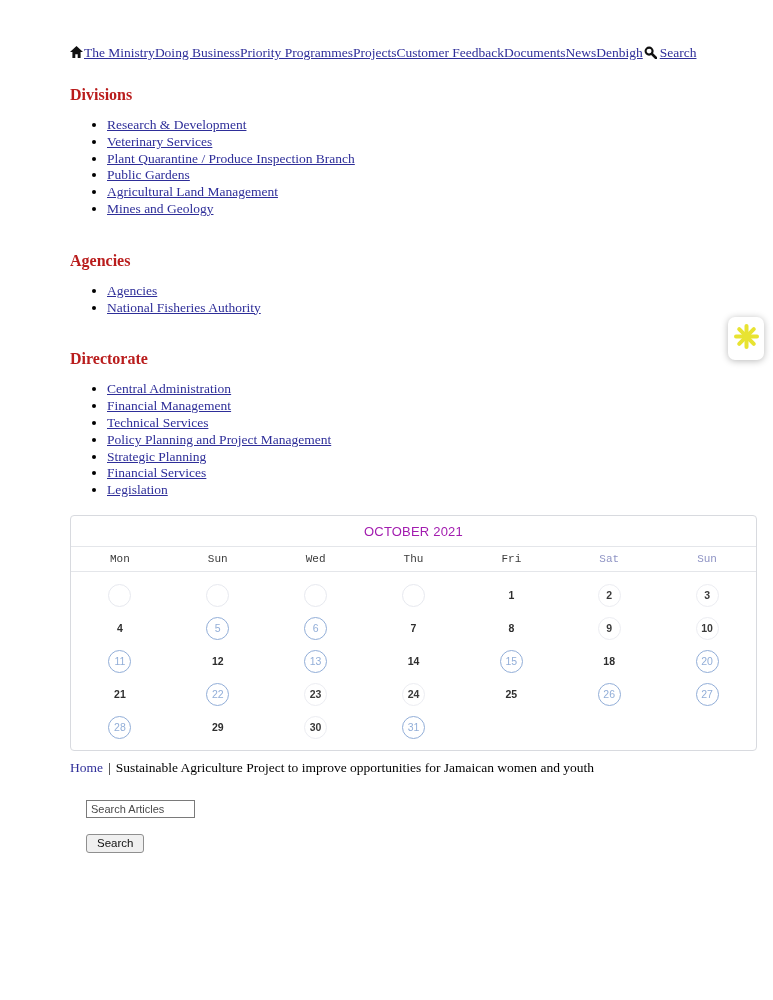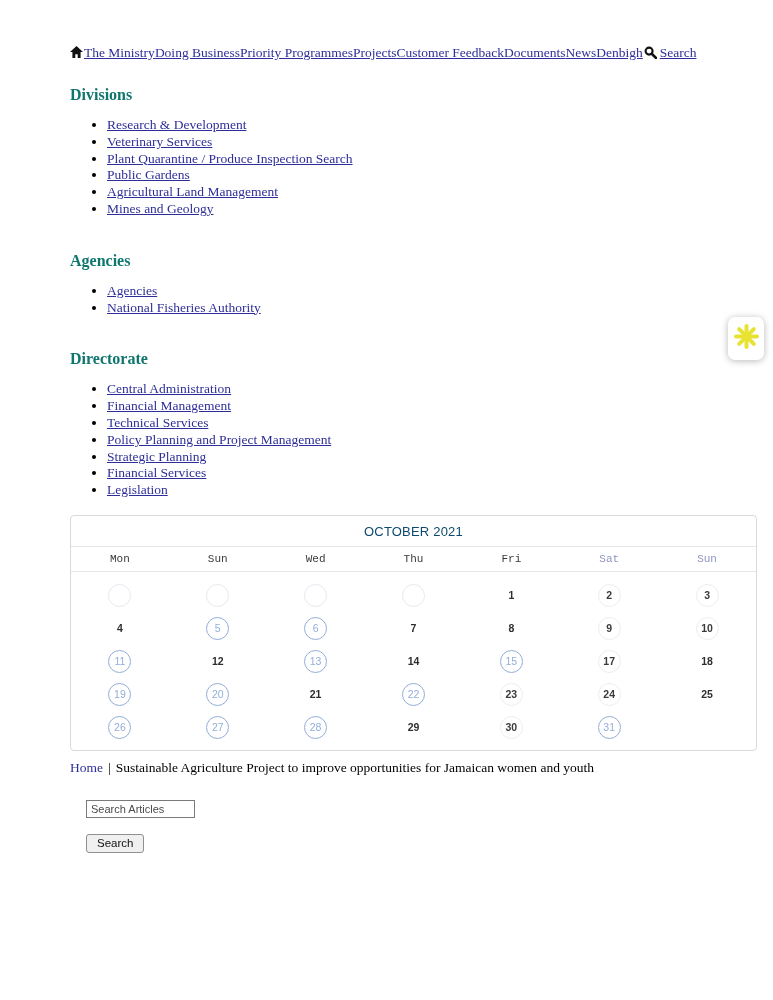--- a/index.html
+++ b/index.html
@@ -16,30 +16,30 @@
 
   
   nav{font-size:13.5px;line-height:17px;white-space:nowrap;}
   nav a{color:var(--link);text-decoration:underline;cursor:pointer;}
   .home-link{text-decoration:none;margin-right:1px;display:inline-block;vertical-align:-1px;}
   .search-link{text-decoration:none;}
   .search-link .mag{display:inline-block;vertical-align:-2px;margin:0 3px 0 1px;}
   .search-link .lbl{text-decoration:underline;color:var(--link);}
 
   
-  #sections h2{font-size:16px;font-weight:bold;margin:34px 0 0 0;color:#0f766e;}
+  #sections h2{font-size:16px;font-weight:bold;margin:34px 0 0 0;color:#b91c1c;}
   #sections h2:first-child{margin-top:23px;}
   #sections ul{margin:13px 0 0 0;padding-left:37px;}
   #sections li{font-size:13.5px;line-height:16.8px;}
   #sections li a{color:var(--link);text-decoration:underline;cursor:pointer;}
 
   
   .calendar{margin-top:16px;border:1px solid #d8dadf;border-radius:4px;
             font-family:"Liberation Sans", sans-serif;background:#fff;}
-  .cal-title{text-align:center;font-size:13px;color:#0c4a6e;padding:8px 0 7px 0;
+  .cal-title{text-align:center;font-size:13px;color:#a21caf;padding:8px 0 7px 0;
              border-bottom:1px solid #e4e6ea;letter-spacing:.2px;}
   .cal-head{display:grid;grid-template-columns:repeat(7,1fr);padding:6px 0 6px 0;
             border-bottom:1px solid #e4e6ea;font-family:Liberation Mono, monospace;}
   .cal-head span{text-align:center;font-size:11px;color:#3b3b3b;}
   .cal-head span.weekend{color:var(--weekend-head);}
   .cal-grid{display:grid;grid-template-columns:repeat(7,1fr);padding:7px 0 6px 0;}
   .cal-cell{height:33px;display:flex;align-items:center;justify-content:center;}
   .daycirc{width:23px;height:23px;border-radius:50%;display:flex;align-items:center;
            justify-content:center;font-size:10.5px;font-weight:bold;color:#333;
            border:1px solid transparent;}
@@ -81,21 +81,21 @@
               <circle cx="5.1" cy="5.1" r="3.5" fill="none" stroke="#111" stroke-width="2.1"></circle>
               <line x1="8" y1="8" x2="12" y2="12" stroke="#111" stroke-width="2.5" stroke-linecap="round"></line>
             </svg></span><span class="lbl">Search</span></a>
     </nav>
 
     <div id="sections">
         <h2>Divisions</h2>
         <ul>
           <li><a>Research &amp; Development</a></li>
           <li><a>Veterinary Services</a></li>
-          <li><a>Plant Quarantine / Produce Inspection Search</a></li>
+          <li><a>Plant Quarantine / Produce Inspection Branch</a></li>
           <li><a>Public Gardens</a></li>
           <li><a>Agricultural Land Management</a></li>
           <li><a>Mines and Geology</a></li>
         </ul>
         <h2>Agencies</h2>
         <ul>
           <li><a>Agencies</a></li>
           <li><a>National Fisheries Authority</a></li>
         </ul>
         <h2>Directorate</h2>
@@ -173,27 +173,21 @@
           <div class="cal-cell">
             <span class="daycirc event">13</span>
           </div>
           <div class="cal-cell">
             <span class="daycirc plain">14</span>
           </div>
           <div class="cal-cell">
             <span class="daycirc event">15</span>
           </div>
           <div class="cal-cell">
-            <span class="daycirc weekend">17</span>
-          </div>
-          <div class="cal-cell">
             <span class="daycirc plain">18</span>
-          </div>
-          <div class="cal-cell">
-            <span class="daycirc event">19</span>
           </div>
           <div class="cal-cell">
             <span class="daycirc event">20</span>
           </div>
           <div class="cal-cell">
             <span class="daycirc plain">21</span>
           </div>
           <div class="cal-cell">
             <span class="daycirc event">22</span>
           </div>

